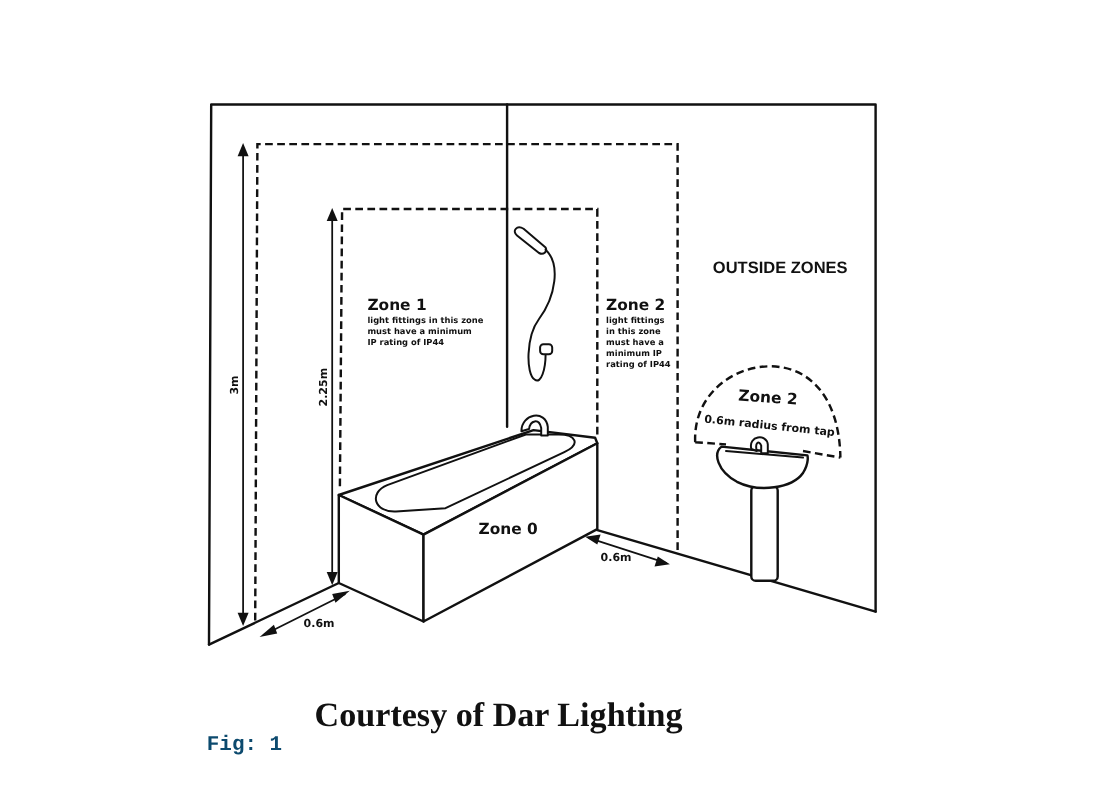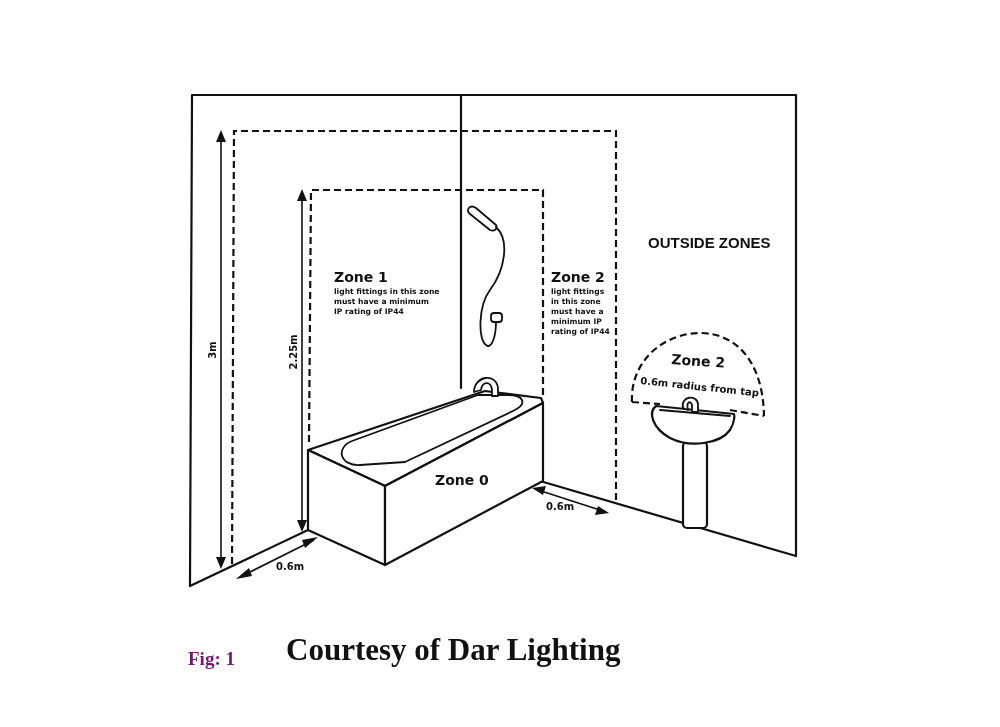--- a/index.html
+++ b/index.html
@@ -8,21 +8,21 @@
   .solid { fill: none; stroke: #111; stroke-width: 2.2; stroke-linejoin: round; stroke-linecap: round; }
   .thin { fill: none; stroke: #111; stroke-width: 1.8; stroke-linejoin: round; stroke-linecap: round; }
   .dash { fill: none; stroke: #111; stroke-width: 2.2; stroke-dasharray: 7 4; }
   .white { fill: #fff; }
   .arrowline { stroke: #111; stroke-width: 1.6; fill: none; }
   .head { fill: #111; }
   .zone-title { font-family: "DejaVu Sans", sans-serif; font-weight: bold; font-size: 14px; fill: #111; }
   .zone-note { font-family: "DejaVu Sans", sans-serif; font-weight: bold; font-size: 7.6px; fill: #111; }
   .outside { font-family: "Liberation Sans", sans-serif; font-weight: bold; font-size: 15px; fill: #111; letter-spacing: 0px; }
   .dim { font-family: "DejaVu Sans", sans-serif; font-weight: bold; font-size: 10px; fill: #111; }
-  .caption-fig { position: absolute; left: 188px; top: 648px; font-family: Liberation Serif, serif; font-weight: bold; font-size: 19px; color: #701a75; }
+  .caption-fig { position: absolute; left: 188px; top: 666px; font-family: Liberation Mono, monospace; font-weight: bold; font-size: 19px; color: #0c4a6e; }
   .caption-credit { position: absolute; left: 286px; top: 632px; font-family: "Liberation Serif", serif; font-weight: bold; font-size: 31px; color: #111; }
 </style>
 </head>
 <body>
 
 <svg id="diagram" viewBox="0 0 1000 727" xmlns="http://www.w3.org/2000/svg">
 
   <g>
     <polyline class="solid" points="190,586 192,95 796,95 796,556"></polyline>
     <line class="solid" x1="461" y1="95" x2="461" y2="388"></line>

